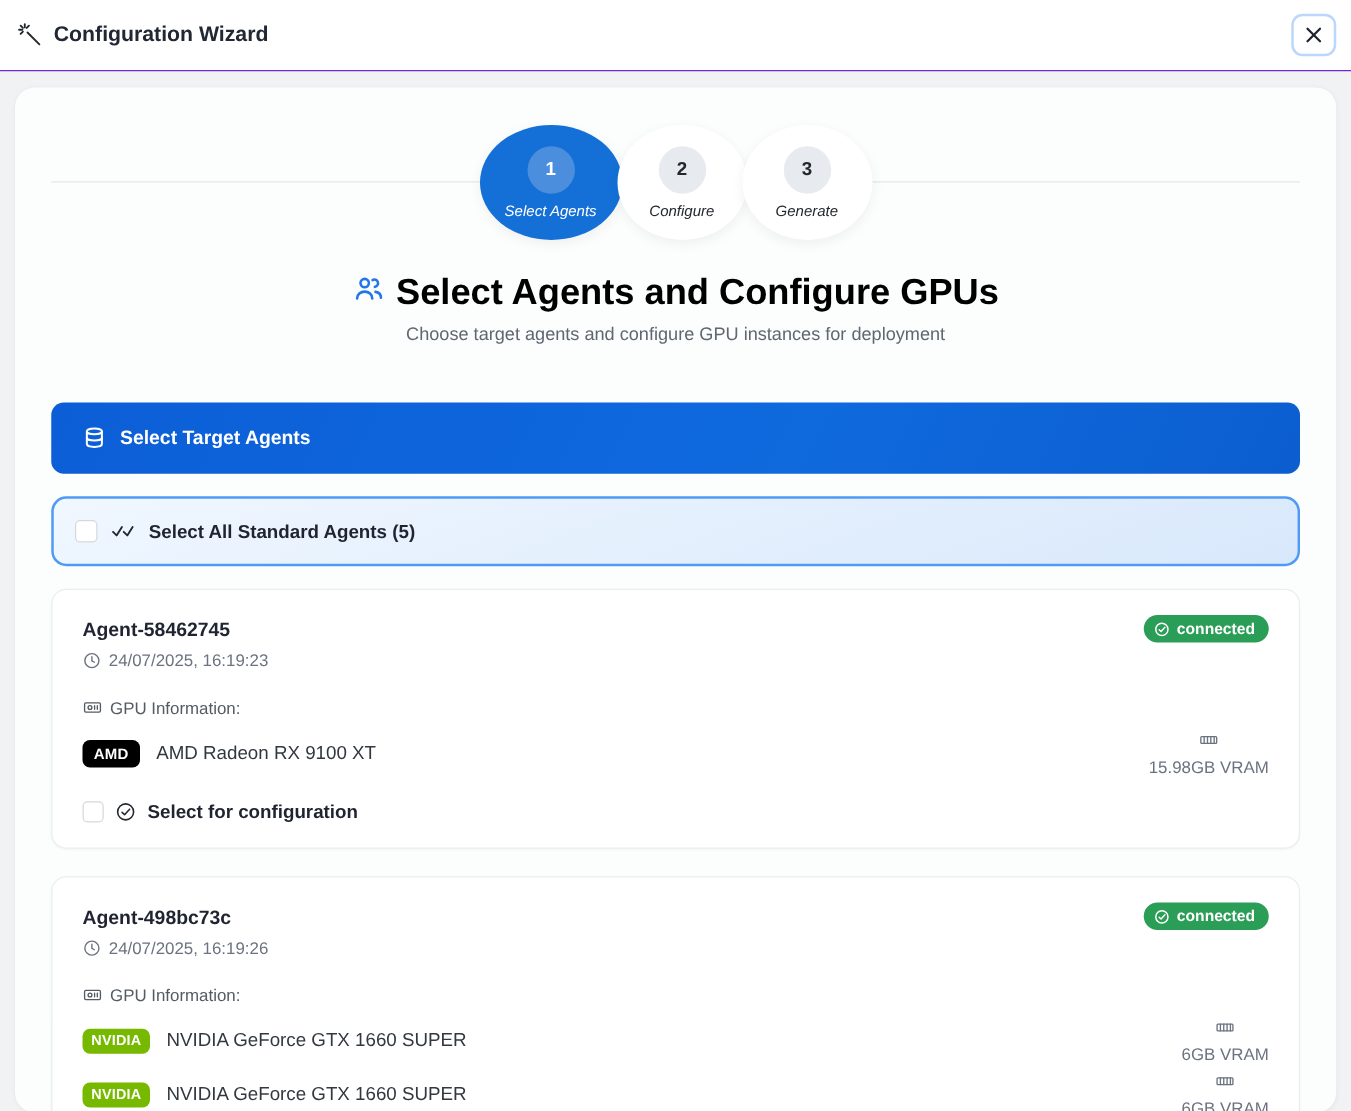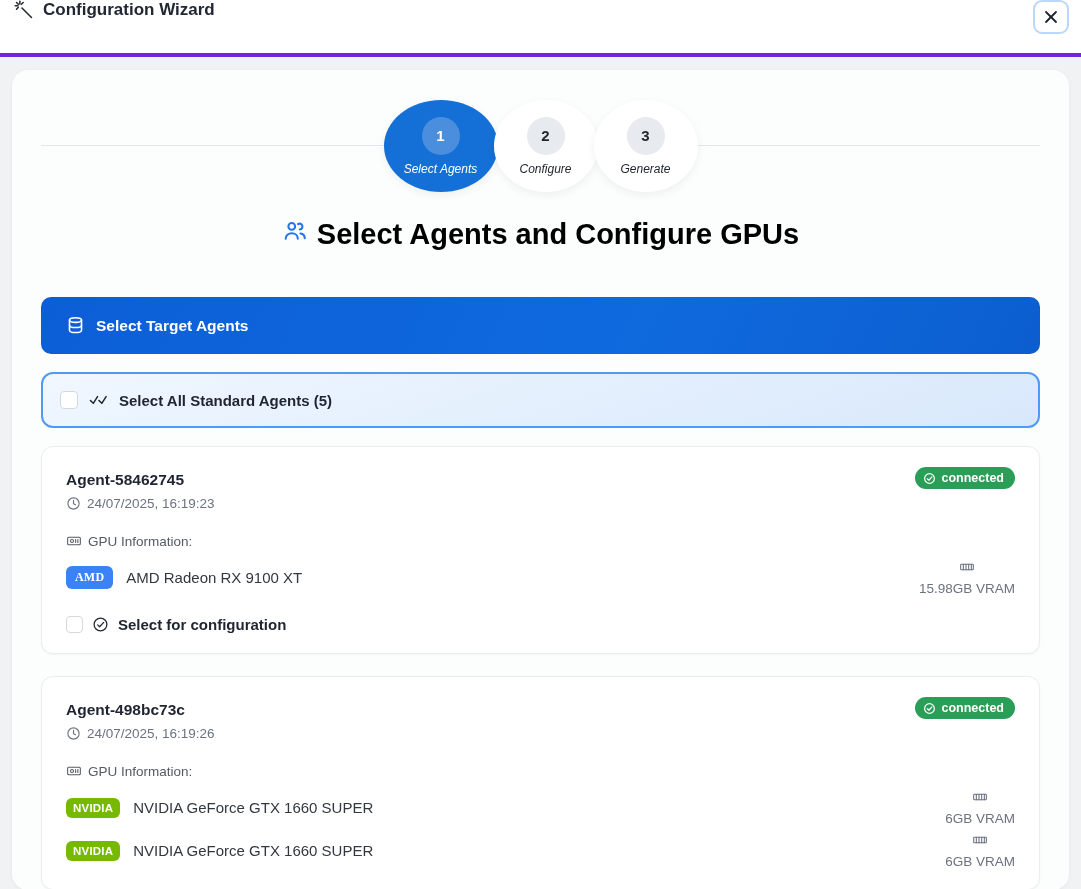--- a/index.html
+++ b/index.html
@@ -4,22 +4,22 @@
 <style>
   * { margin:0; padding:0; box-sizing:border-box; }
   html,body { width:1081px; height:889px; overflow:hidden; }
   body {
     font-family:"Liberation Sans", sans-serif;
     background:#f0f2f4;
     color:#1f2430;
   }
   
   .dlg-header {
-    height:57px; background:#ffffff; border-bottom:4px solid #6d28d9;
-    display:flex; align-items:flex-start; padding:0 10px 0 14px;
+    height:57px; background:#ffffff; border-bottom:1px solid #6d28d9;
+    display:flex; align-items:center; padding:0 10px 0 14px;
   }
   .dlg-title { display:flex; align-items:center; gap:9px; font-size:17px; font-weight:bold; color:#212733; }
   .dlg-title svg { display:block; }
   .spacer { flex:1; }
   .close-btn {
     width:36px; height:34px; border:2.5px solid #bcd7fc; border-radius:9px;
     background:#fff; display:flex; align-items:center; justify-content:center;
     cursor:pointer; margin-right:2px;
   }
   
@@ -103,21 +103,21 @@
   .gpu-label {
     margin-top:22px; display:flex; align-items:center; gap:6px;
     color:#545b63; font-size:13.5px;
   }
   .gpu-row { margin-top:10px; display:flex; align-items:center; gap:13px; }
   .gpu-row + .gpu-row { margin-top:6px; }
   .vendor-badge {
     color:#ffffff; font-weight:bold; font-size:12px; border-radius:6px;
     padding:4px 9px; flex:none; letter-spacing:.2px;
   }
-  .vendor-amd { background:#3b82f6;font-family:Liberation Serif, serif; }
+  .vendor-amd { background:#000000; }
   .vendor-nvidia { background:#76b900; font-size:11.5px; padding:4px 7px; }
   .gpu-model { font-size:15px; color:#32383f; }
   .gpu-vram {
     margin-left:auto; display:flex; align-items:center; gap:6px;
     color:#6b7280; font-size:13.5px;flex-direction:column;
   }
   .select-row {
     margin-top:20px; display:flex; align-items:center; gap:9px; cursor:pointer;
   }
   .select-row input.cbx { width:17px; height:17px; }
@@ -171,20 +171,21 @@
   <div class="sect-head">
     <div class="sect-title">
       <svg class="icn" width="26" height="26" viewBox="0 0 24 24" fill="none" stroke="#2276e9" stroke-width="1.9" stroke-linecap="round" stroke-linejoin="round">
         <circle cx="9" cy="7.8" r="3.1"></circle>
         <path d="M3.4 19.2c0-3.1 2.5-5.1 5.6-5.1s5.6 2 5.6 5.1"></path>
         <path d="M14.8 5.6a2.7 2.7 0 1 1 1.7 5"></path>
         <path d="M17 14.3c2.4.3 4 2 4 4.4"></path>
       </svg>
       <span>Select Agents and Configure GPUs</span>
     </div>
+    <div class="sect-sub">Choose target agents and configure GPU instances for deployment</div>
   </div>
 
   <div class="content">
 
     <div class="panel-header">
       <svg class="icn" width="19" height="19" viewBox="0 0 24 24" fill="none" stroke="#ffffff" stroke-width="2" stroke-linecap="round">
         <ellipse cx="12" cy="5.2" rx="7.6" ry="2.9"></ellipse>
         <path d="M4.4 5.2v6.4c0 1.6 3.4 2.9 7.6 2.9s7.6-1.3 7.6-2.9V5.2"></path>
         <path d="M4.4 11.6V18c0 1.6 3.4 2.9 7.6 2.9s7.6-1.3 7.6-2.9v-6.4"></path>
       </svg>

